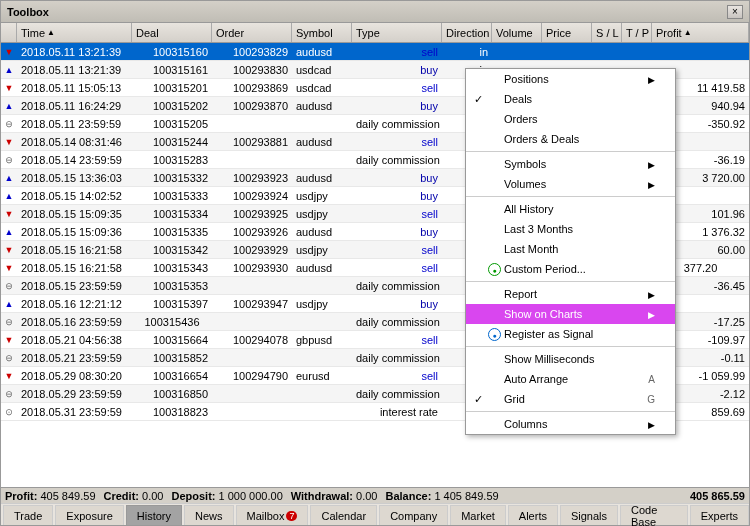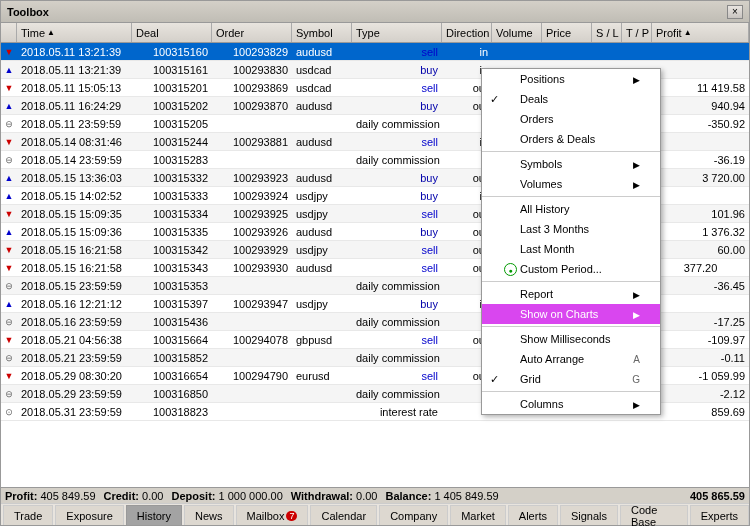--- a/index.html
+++ b/index.html
@@ -44,21 +44,21 @@
     .status-bar { background: #d4d0c8; border-top: 1px solid #999; height: 16px; display: flex; align-items: center; padding: 0 4px; font-size: 11px; }
     .status-item { margin-right: 8px; }
     .status-profit { margin-left: auto; font-weight: bold; }
     
     .tab-bar { background: #e8e4de; border-top: 1px solid #ccc; height: 22px; display: flex; align-items: flex-end; }
     .tab { padding: 2px 10px 2px 10px; font-size: 11px; cursor: pointer; border: 1px solid #ccc; border-bottom: none; background: #ddd8d0; margin-left: 2px; height: 20px; display: flex; align-items: center; }
     .tab.active { background: #a3a3a3; border-color: #999; }
     .tab-badge { background: #cc0000; color: #fff; border-radius: 8px; padding: 0 3px; font-size: 9px; margin-left: 2px; }
     
     
-    .context-menu { position: absolute; top: 45px; left: 480px; width: 180px; background: #fff; border: 1px solid #999; box-shadow: 2px 2px 5px rgba(0,0,0,0.3); z-index: 100; }
+    .context-menu { position: absolute; top: 45px; left: 464px; width: 211px; background: #fff; border: 1px solid #999; box-shadow: 2px 2px 5px rgba(0,0,0,0.3); z-index: 100; }
     .menu-item { padding: 3px 20px 3px 8px; font-size: 11px; cursor: pointer; white-space: nowrap; display: flex; align-items: center; justify-content: space-between; height: 20px; }
     .menu-item.highlighted { background: #d946ef; color: #fff; }
     .menu-separator { height: 1px; background: #ccc; margin: 2px 0; }
     .menu-item-left { display: flex; align-items: center; }
     .menu-shortcut { color: #666; font-size: 10px; }
   </style>
 </head>
 <body>
 
 <div class="window">
@@ -332,21 +332,21 @@
     <div class="td col-price"></div>
     <div class="td col-sl"></div>
     <div class="td col-tp"></div>
     <div class="td col-profit" style="text-align:right;"></div>
   </div>
           <div class="table-row">
     <div class="td row-icon">
               <span style="color:#666;font-size:9px;">⊖</span>
             </div>
     <div class="td col-time">2018.05.16 23:59:59</div>
-    <div class="td col-deal" style="text-align:right;">100315436</div>
+    <div class="td col-deal" style="text-align:center;">100315436</div>
     <div class="td col-order" style="text-align:right;"></div>
     <div class="td col-symbol"></div>
     <div class="td col-type" style="text-align:right;">daily commission</div>
     <div class="td col-dir" style="text-align:right;"></div>
     <div class="td col-vol"></div>
     <div class="td col-price"></div>
     <div class="td col-sl"></div>
     <div class="td col-tp"></div>
     <div class="td col-profit" style="text-align:right;">-17.25</div>
   </div>
@@ -525,20 +525,28 @@
           </div>
           <div><span style="font-size:9px;">▶</span></div>
         </div>
         <div class="menu-item highlighted">
           <div class="menu-item-left" style="display:flex;align-items:center;">
             <span style="width:12px;margin-right:2px;display:inline-block;"></span>
             <span style="width:13px;margin-right:3px;display:inline-block;"></span>
             <span>Show on Charts</span>
           </div>
           <div><span style="font-size:9px;">▶</span></div>
+        </div>
+        <div class="menu-item">
+          <div class="menu-item-left" style="display:flex;align-items:center;">
+            <span style="width:12px;margin-right:2px;display:inline-block;"></span>
+            <span style="display:inline-block;width:13px;height:13px;border:1px solid #0066cc;border-radius:50%;color:#0066cc;font-size:7px;text-align:center;line-height:13px;margin-right:3px;">●</span>
+            <span>Register as Signal</span>
+          </div>
+          <div></div>
         </div>
         <div class="menu-separator"></div>
         <div class="menu-item">
           <div class="menu-item-left" style="display:flex;align-items:center;">
             <span style="width:12px;margin-right:2px;display:inline-block;"></span>
             <span style="width:13px;margin-right:3px;display:inline-block;"></span>
             <span>Show Milliseconds</span>
           </div>
           <div></div>
         </div>

